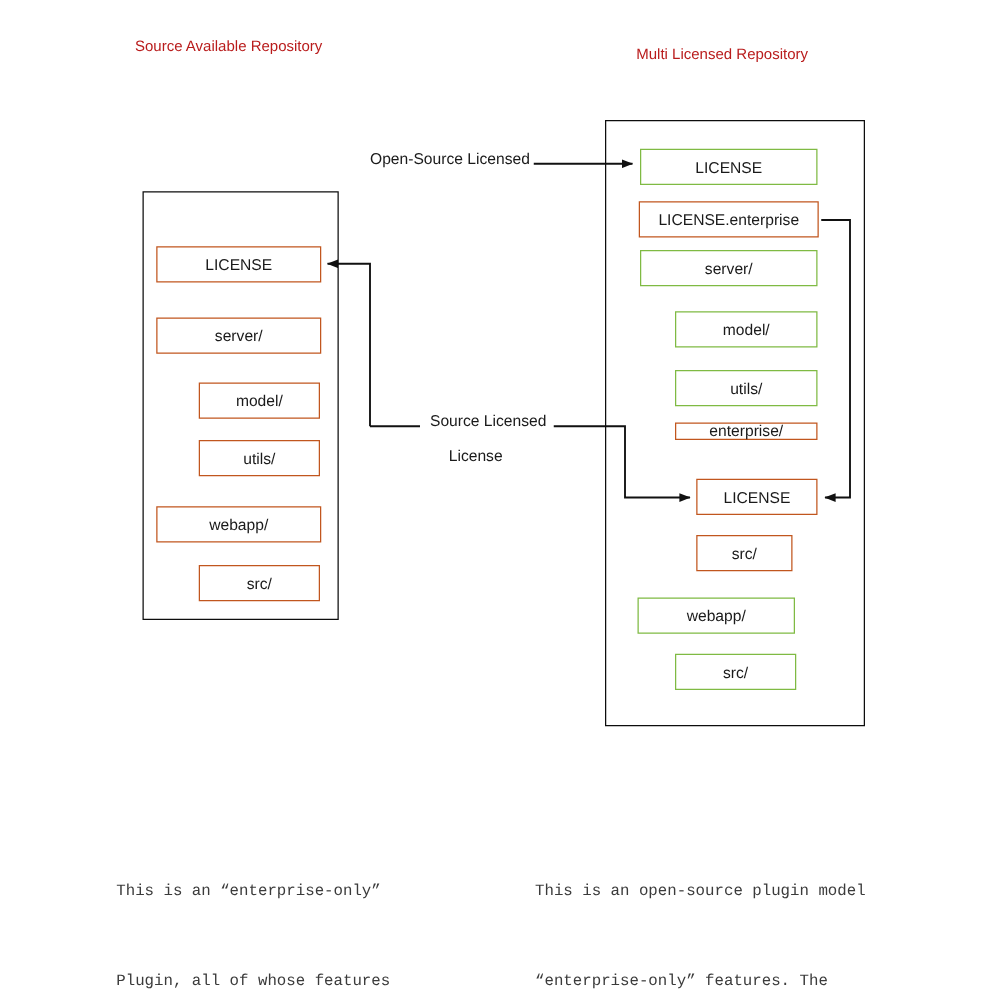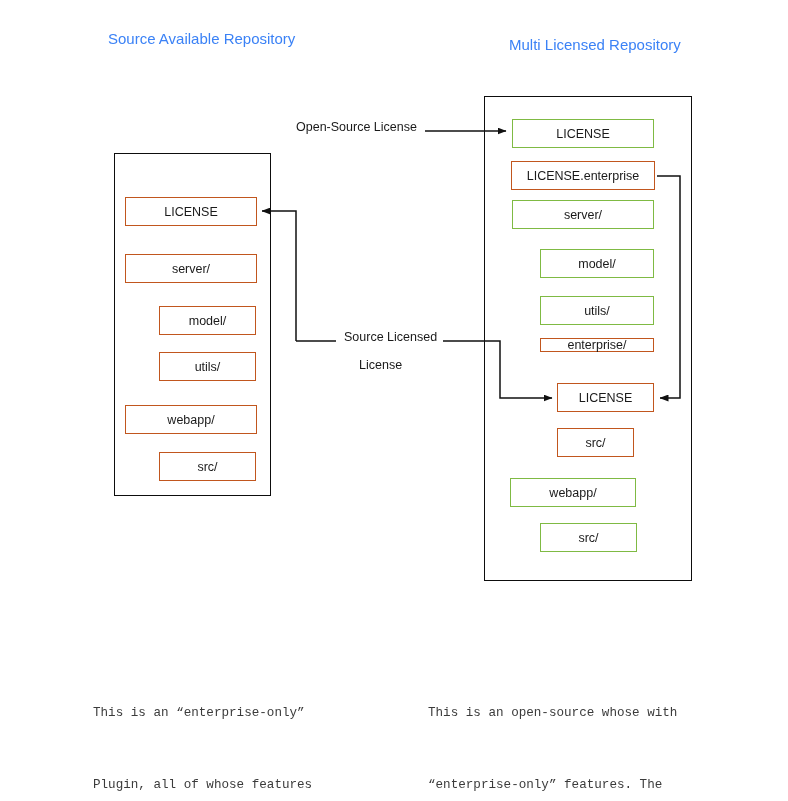--- a/index.html
+++ b/index.html
@@ -4,21 +4,21 @@
 <style>
   html,body{margin:0;padding:0;}
   body{
     width:788px;height:801px;position:relative;background:#ffffff;
     font-family:"Liberation Sans", sans-serif;
     -webkit-font-smoothing:antialiased;
   }
   .stage{position:absolute;left:0;top:0;width:788px;height:801px;overflow:hidden;}
 
   .title{
-    position:absolute;font-size:15px;color:#3b82f6;white-space:nowrap;
+    position:absolute;font-size:12px;color:#b91c1c;white-space:nowrap;
     font-family:"Liberation Sans", sans-serif;
   }
 
   .repo-frame{
     position:absolute;border:1.6px solid #0d0d0d;background:transparent;
     box-sizing:border-box;
   }
 
   .node{
     position:absolute;box-sizing:border-box;background:#ffffff;
@@ -68,21 +68,21 @@
 
     <g>
       <path d="M 443 341 L 500 341 L 500 398 L 552 398" stroke="#111111" stroke-width="1.5" fill="none" marker-end="url(#arrowhead)"></path>
     </g>
 
     <g>
       <path d="M 657 176 L 680 176 L 680 398 L 660 398" stroke="#111111" stroke-width="1.5" fill="none" marker-end="url(#arrowhead)"></path>
     </g>
   </svg>
 
-  <div class="edge-label" style="left:293px;top:120px;">Open-Source License</div>
+  <div class="edge-label" style="left:293px;top:120px;">Open-Source Licensed</div>
 
   <div class="edge-label" style="left:341px;top:330px;">Source Licensed</div>
   <div class="edge-label" style="left:356px;top:358px;">License</div>
 
   <div class="repo-frame" style="left:114px;top:153px;width:157px;height:343px;"></div>
 
   <div class="node orange" style="left:125px;top:197px;width:132px;height:29px;">
     <span>LICENSE</span>
   </div>
   <div class="node orange" style="left:125px;top:254px;width:132px;height:29px;">
@@ -134,20 +134,20 @@
     <span>src/</span>
   </div>
 
   <div class="caption" style="left:93px;top:653px;line-height:24px;">
     <span class="ln">This is an “enterprise-only”</span>
     <span class="ln">Plugin, all of whose features</span>
     
   </div>
 
   <div class="caption" style="left:428px;top:653px;line-height:24px;">
-    <span class="ln">This is an open-source whose with</span>
+    <span class="ln">This is an open-source plugin model</span>
     <span class="ln">“enterprise-only” features. The</span>
     
     
     
   </div>
 
 </div>
 
 </body></html>

